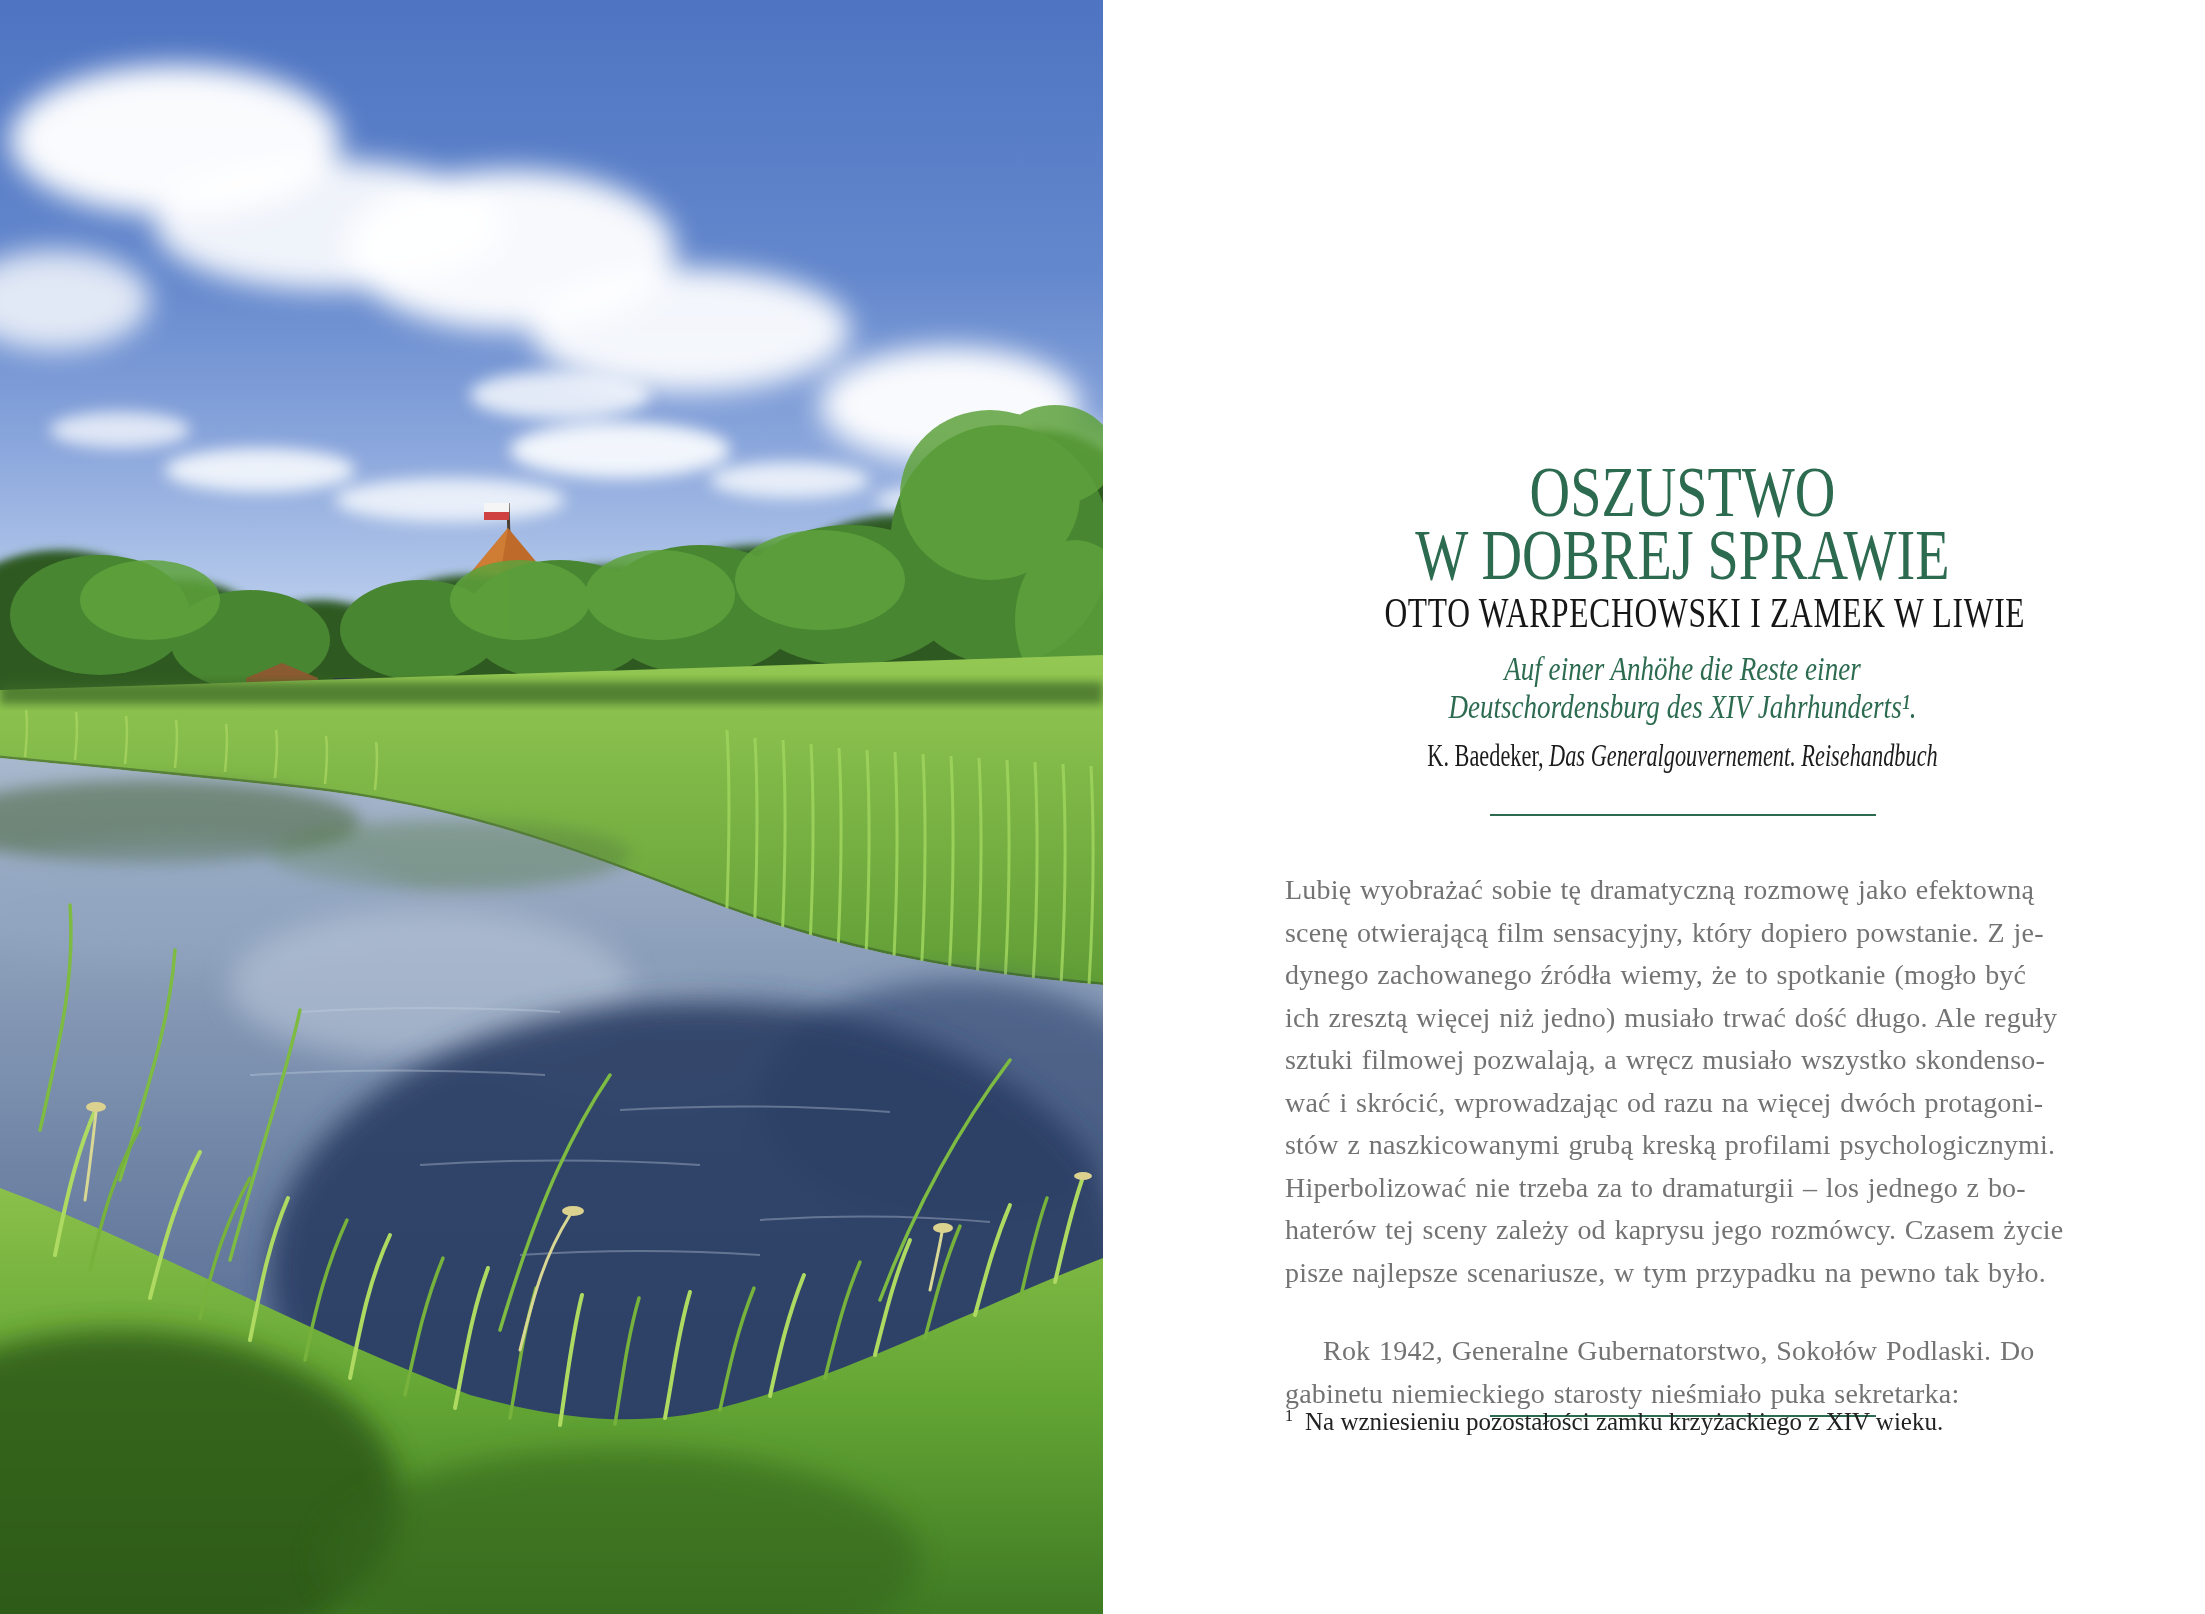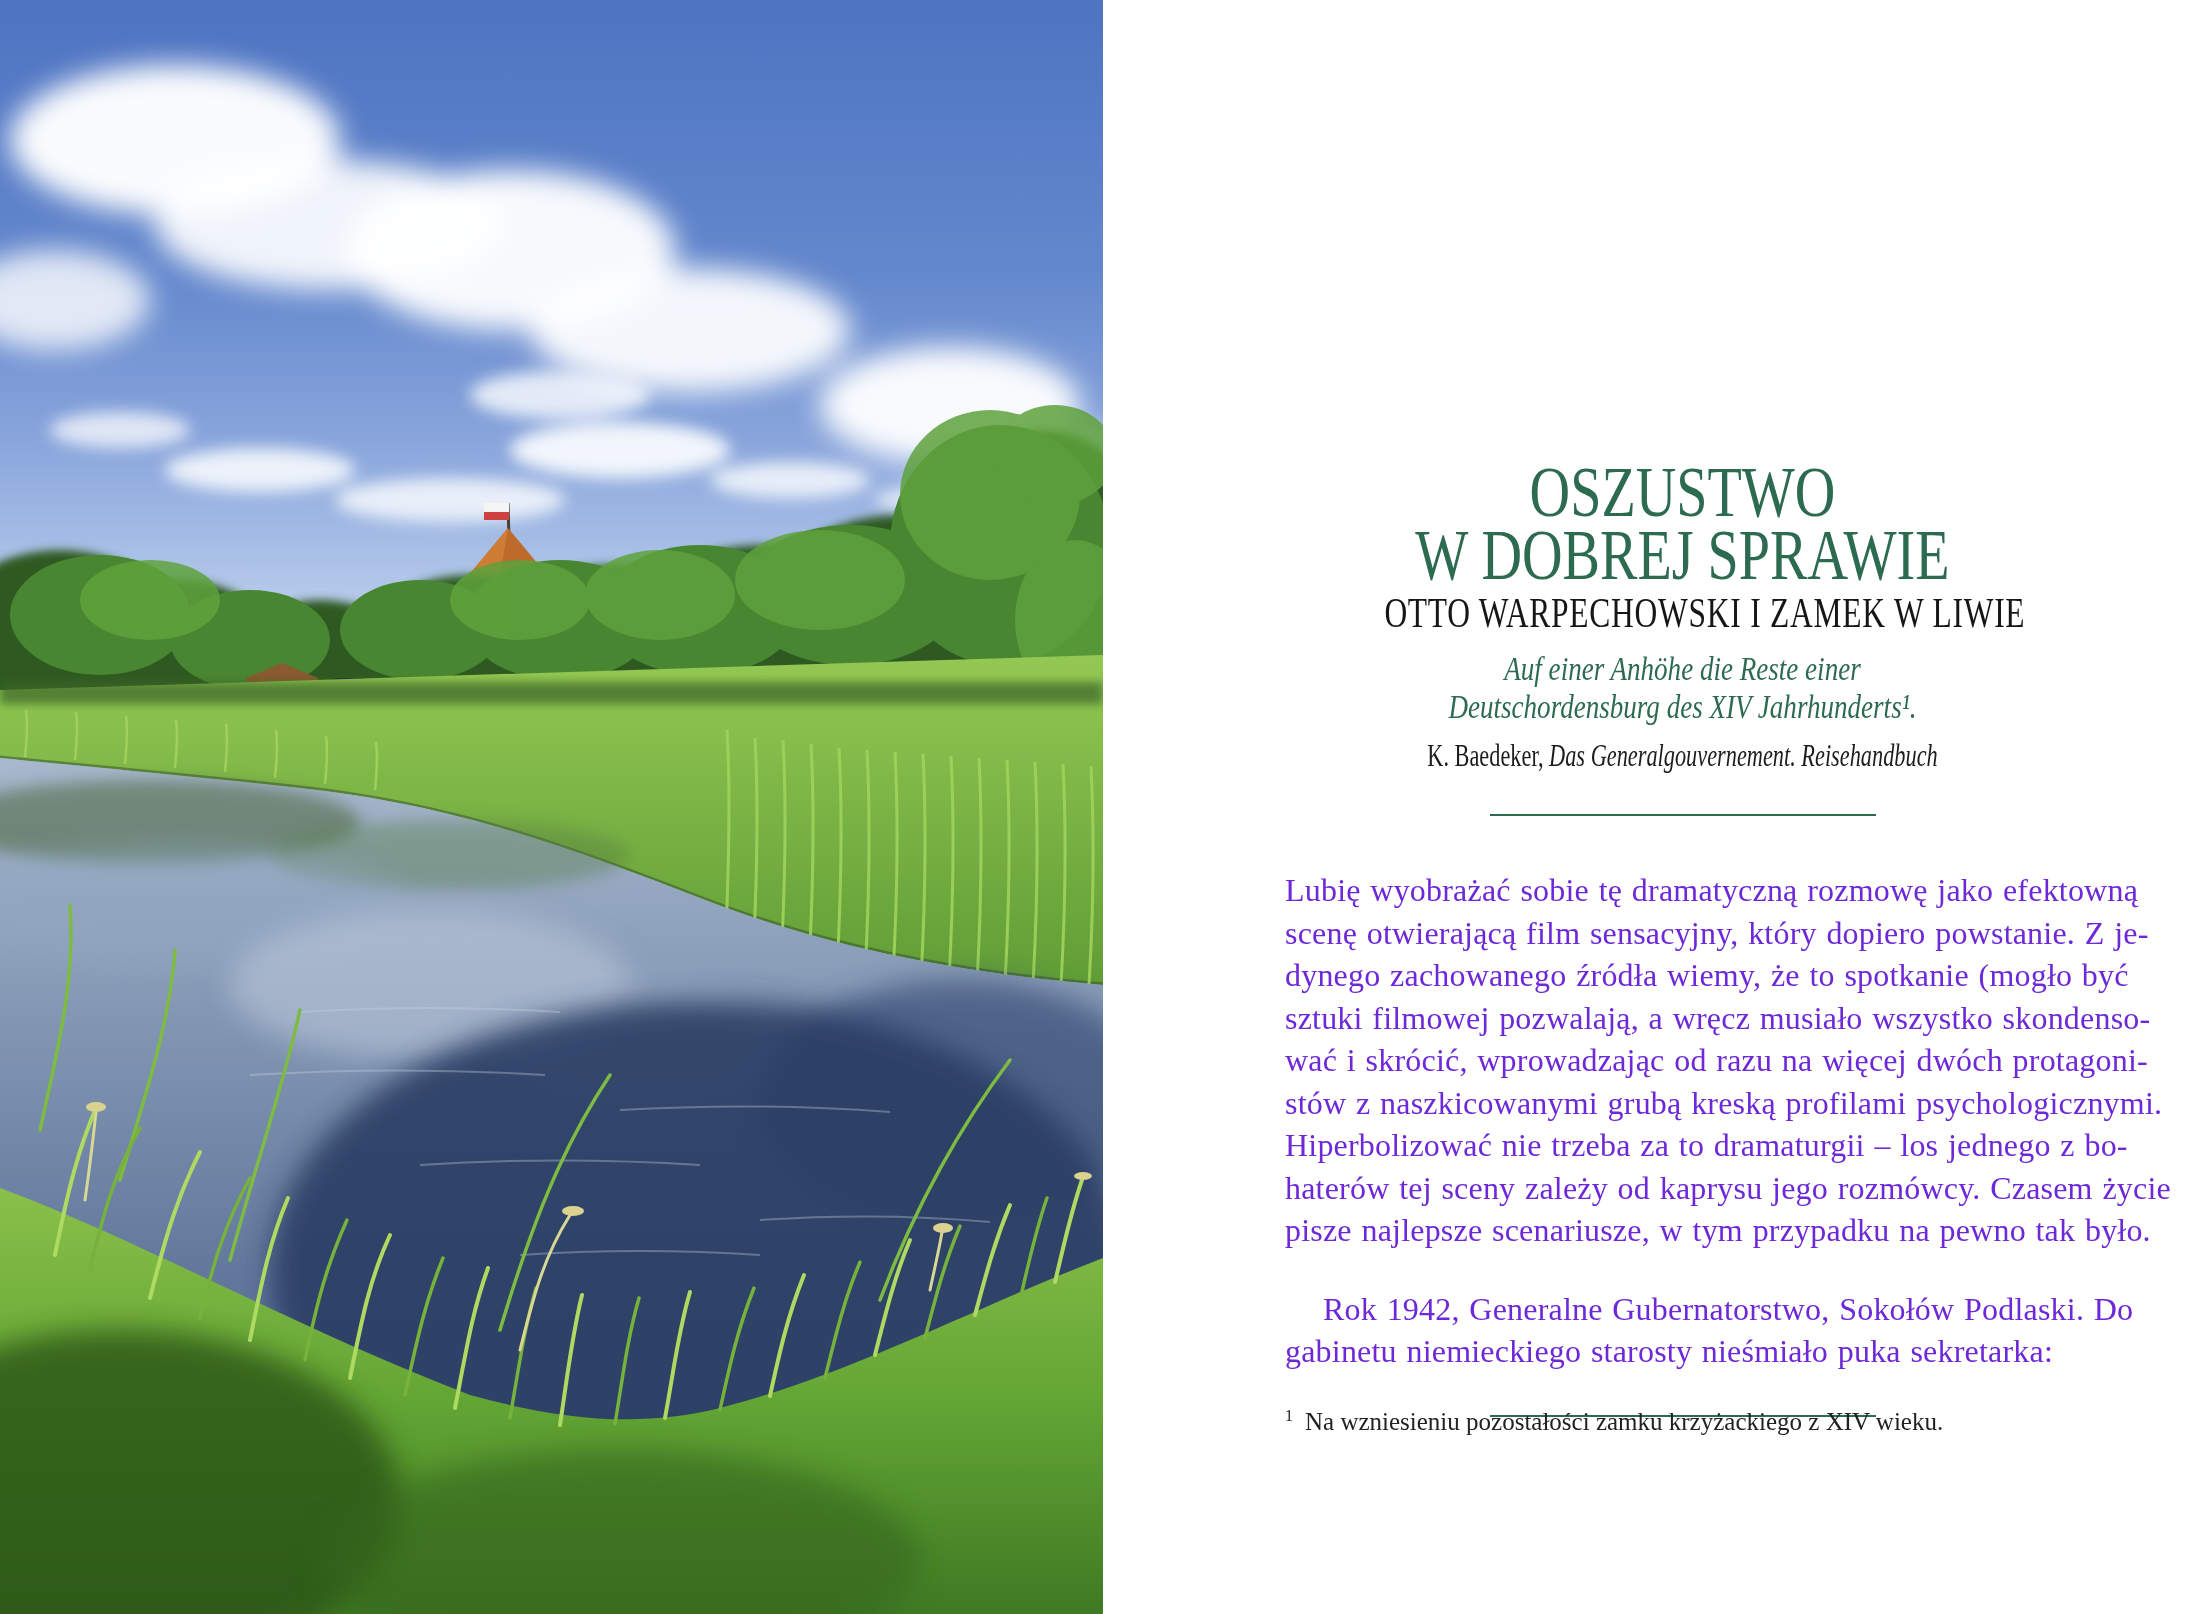--- a/index.html
+++ b/index.html
@@ -19,21 +19,21 @@
          color:#2d6b50;font-style:italic;font-size:33px;line-height:38px;
          transform:scaleX(.82);transform-origin:50% 0;white-space:nowrap;}
   .attribution{position:absolute;top:738px;left:0;width:100%;text-align:center;
          color:#1c1c1c;font-size:31px;line-height:36px;
          transform:scaleX(.72);transform-origin:50% 0;white-space:nowrap;}
   .attribution .ital{font-style:italic;}
   .grule{position:absolute;left:50%;width:386px;margin-left:-193px;height:0;
          border:none;border-top:2px solid #2d6b50;}
   .rule-epigraph{top:806px;}
   .rule-footnote{top:1407px;}
-  .bodytext{position:absolute;top:869px;left:0;width:795px;color:#6d28d9;font-size:32px;}
+  .bodytext{position:absolute;top:869px;left:0;width:795px;color:#737373;font-size:28px;}
   .bline{height:42.5px;line-height:42.5px;white-space:nowrap;word-spacing:1.5px;letter-spacing:.2px;}
   .bline.indent{padding-left:38px;margin-top:36px;}
   .footnote{position:absolute;top:1400px;left:0;width:100%;color:#222;font-size:25px;line-height:32px;white-space:nowrap;}
   .footnote sup{font-size:16px;margin-right:12px;}
 </style>
 </head>
 <body>
 
 <div class="spread">
 
@@ -274,20 +274,21 @@
       <div class="attribution">
         <span>K. Baedeker, </span><span class="ital">Das Generalgouvernement. Reisehandbuch</span>
       </div>
 
       <hr class="grule rule-epigraph">
 
       <div class="bodytext">
           <div class="bline">Lubię wyobrażać sobie tę dramatyczną rozmowę jako efektowną</div>
           <div class="bline">scenę otwierającą film sensacyjny, który dopiero powstanie. Z je-</div>
           <div class="bline">dynego zachowanego źródła wiemy, że to spotkanie (mogło być</div>
+          <div class="bline">ich zresztą więcej niż jedno) musiało trwać dość długo. Ale reguły</div>
           <div class="bline">sztuki filmowej pozwalają, a wręcz musiało wszystko skondenso-</div>
           <div class="bline">wać i skrócić, wprowadzając od razu na więcej dwóch protagoni-</div>
           <div class="bline">stów z naszkicowanymi grubą kreską profilami psychologicznymi.</div>
           <div class="bline">Hiperbolizować nie trzeba za to dramaturgii – los jednego z bo-</div>
           <div class="bline">haterów tej sceny zależy od kaprysu jego rozmówcy. Czasem życie</div>
           <div class="bline">pisze najlepsze scenariusze, w tym przypadku na pewno tak było.</div>
           <div class="bline indent">Rok 1942, Generalne Gubernatorstwo, Sokołów Podlaski. Do</div>
           <div class="bline">gabinetu niemieckiego starosty nieśmiało puka sekretarka:</div>
         </div>
 

